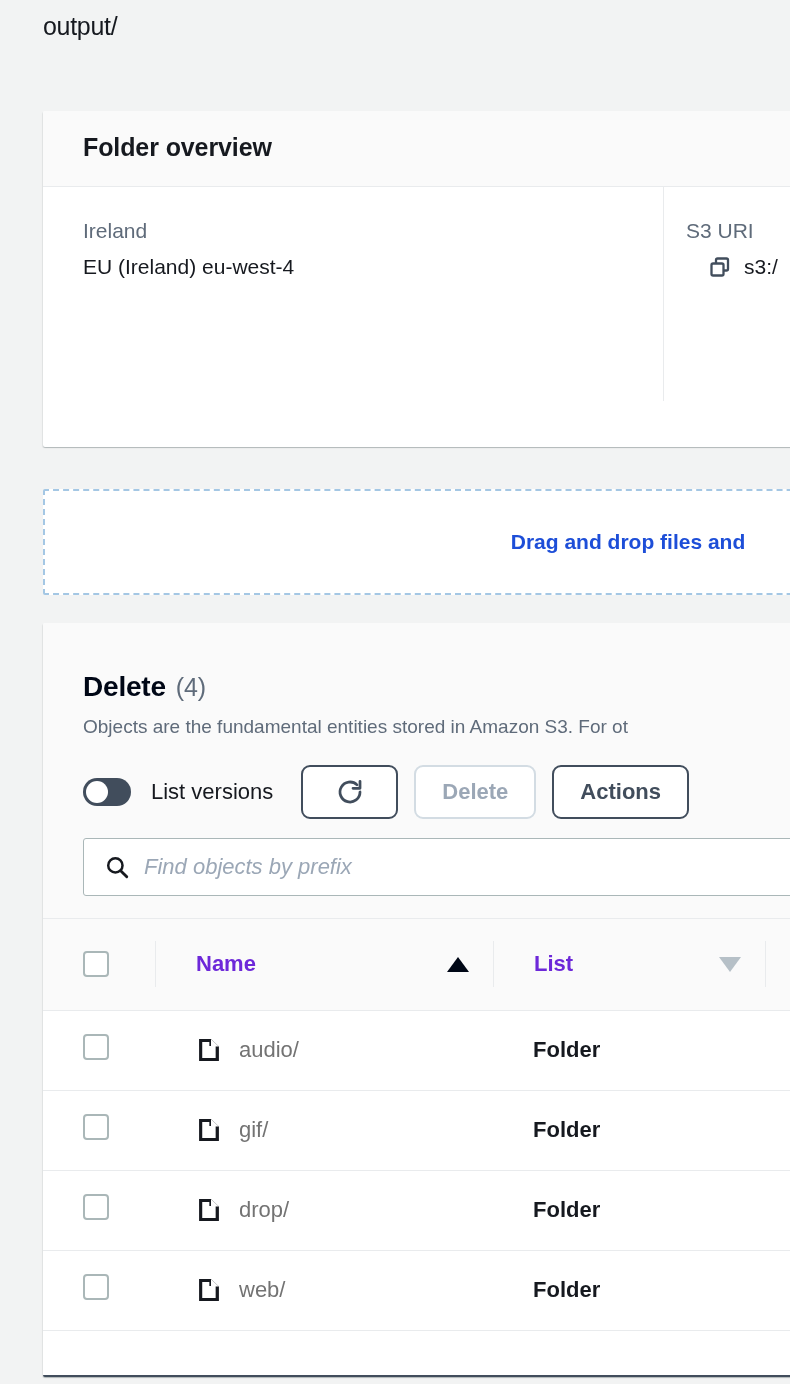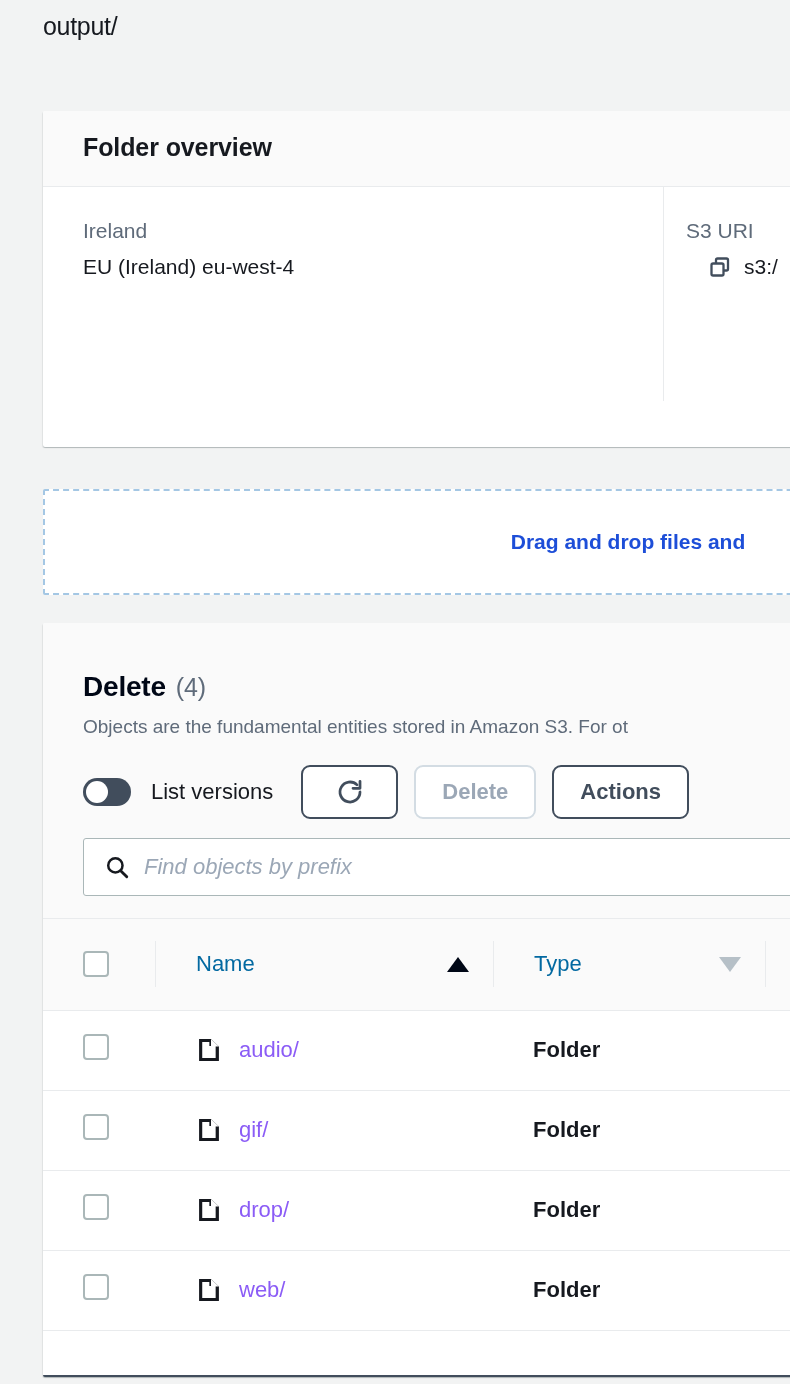--- a/index.html
+++ b/index.html
@@ -238,22 +238,22 @@
   
   .table { width: 100%; border-collapse: collapse; background: #ffffff; }
   .table thead tr {
     background: #fafafa;
     border-top: 1px solid #e9ebed;
     border-bottom: 1px solid #e9ebed;
   }
   .table th {
     height: 92px;
     font-size: 22px;
-    font-weight: 400;
-    color: #0369a1;
+    font-weight: 700;
+    color: #6d28d9;
     text-align: left;
     padding: 0;
     vertical-align: middle;
   }
   .th-inner {
     display: flex;
     align-items: center;
     justify-content: space-between;
     padding: 0 24px 0 40px;
     height: 46px;
@@ -288,21 +288,21 @@
 
   .checkbox {
     width: 26px; height: 26px;
     border: 2px solid #aab7b8;
     border-radius: 4px;
     background: #ffffff;
     display: inline-block;
     cursor: pointer;
   }
   .name-cell { display: flex; align-items: center; gap: 16px; }
-  .obj-link { color: #8b5cf6; text-decoration: none; cursor: pointer; }
+  .obj-link { color: #737373; text-decoration: none; cursor: pointer; }
 
   .icon { display: inline-flex; align-items: center; justify-content: center; flex: 0 0 auto; }
 </style>
 </head>
 <body>
 
 <div class="page-title">output/</div>
 
 <section class="container" id="folder-overview">
   <div class="container-header">
@@ -385,21 +385,21 @@
           </div>
         </th>
         <th class="col-name" style="width:338px">
           <div class="th-inner">
             <span>Name</span>
             <span class="sort-asc"></span>
           </div>
         </th>
         <th class="col-type" style="width:272px">
           <div class="th-inner">
-            <span>Type</span>
+            <span>List</span>
             <span class="sort-desc"></span>
           </div>
         </th>
         <th>
           <div class="th-inner">
               <span></span>
             </div>
         </th>
       </tr>
     </thead>

